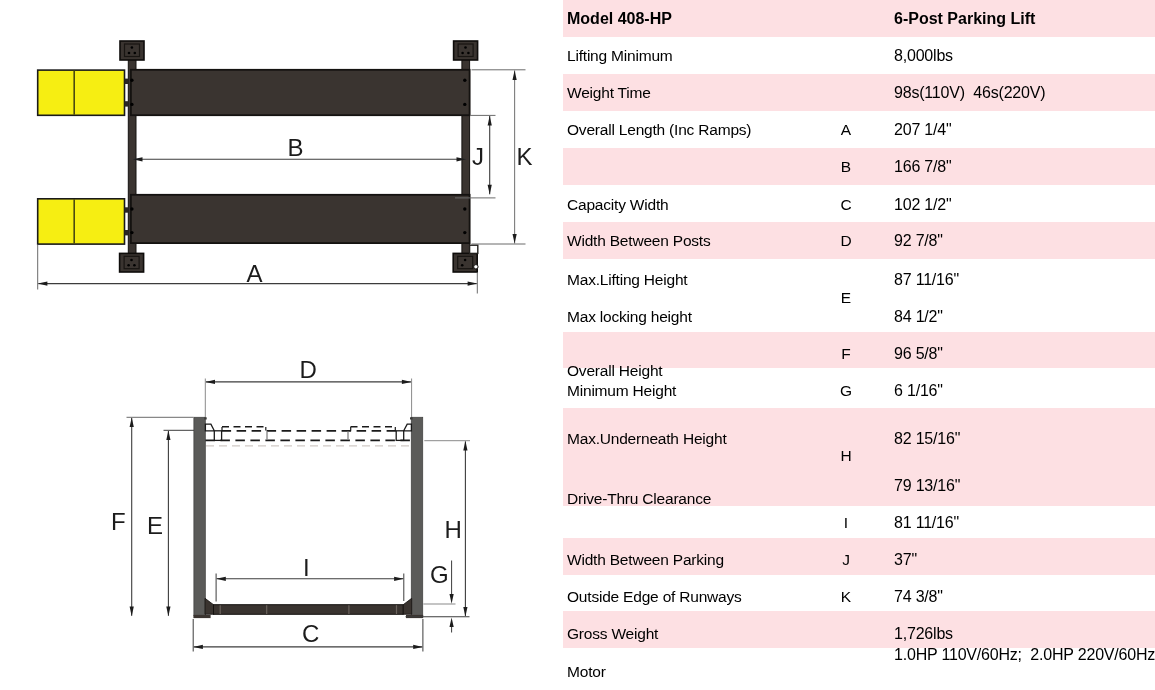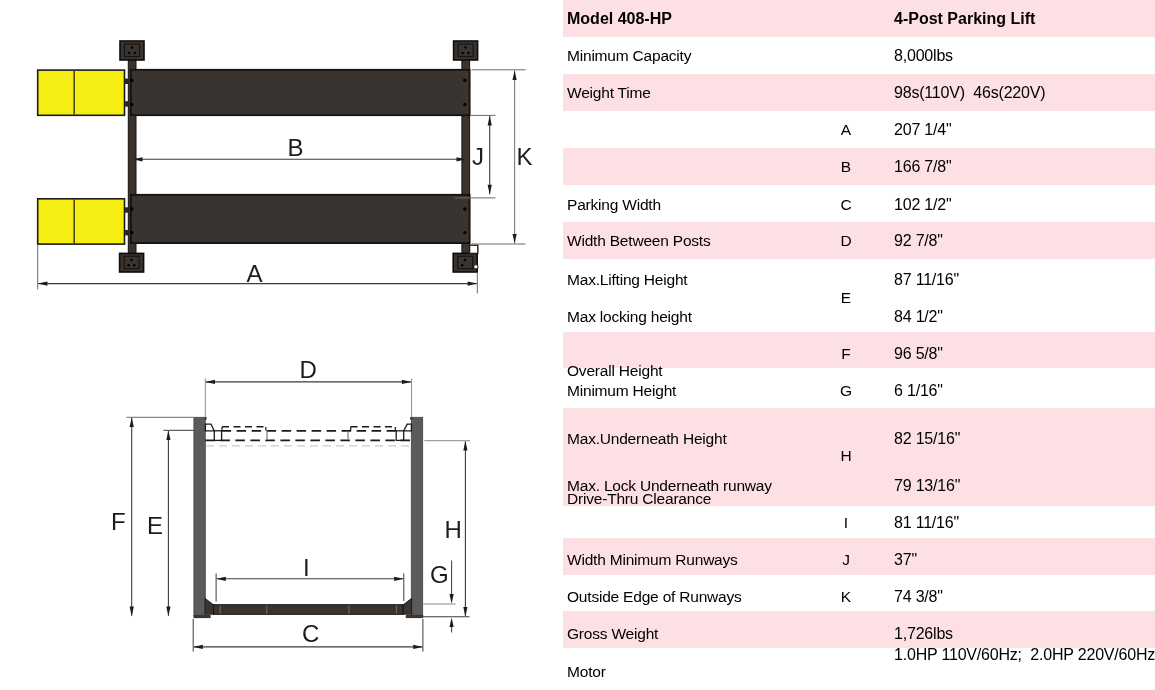--- a/index.html
+++ b/index.html
@@ -16,37 +16,38 @@
 svg text{font-family:"Liberation Sans",sans-serif;fill:#1c1c1c;}
 </style>
 </head>
 <body>
 <div id="page">
 
 <div id="tbl">
 
   <div class="row pink" style="top:0;height:36.5px"></div>
   <span class="lab b" style="top:9.5px">Model 408-HP</span>
-  <span class="val b" style="top:9.5px">4-Post Parking Lift</span>
-
-  <span class="lab" style="top:47px">Minimum Capacity</span>
+  <span class="val b" style="top:9.5px">6-Post Parking Lift</span>
+
+  <span class="lab" style="top:47px">Lifting Minimum</span>
   <span class="val" style="top:47px">8,000lbs</span>
 
   <div class="row pink" style="top:74px;height:37px"></div>
   <span class="lab" style="top:84px">Weight Time</span>
   <span class="val" style="top:84px">98s(110V)&nbsp; 46s(220V)</span>
 
+  <span class="lab" style="top:120.5px">Overall Length (Inc Ramps)</span>
   <span class="ltr" style="top:120.5px">A</span>
   <span class="val" style="top:120.5px">207 1/4"</span>
 
   <div class="row pink" style="top:148px;height:36.5px"></div>
   <span class="ltr" style="top:158px">B</span>
   <span class="val" style="top:158px">166 7/8"</span>
 
-  <span class="lab" style="top:195.5px">Parking Width</span>
+  <span class="lab" style="top:195.5px">Capacity Width</span>
   <span class="ltr" style="top:195.5px">C</span>
   <span class="val" style="top:195.5px">102 1/2"</span>
 
   <div class="row pink" style="top:221.5px;height:37.5px"></div>
   <span class="lab" style="top:232px">Width Between Posts</span>
   <span class="ltr" style="top:232px">D</span>
   <span class="val" style="top:232px">92 7/8"</span>
 
   <span class="lab" style="top:270.5px">Max.Lifting Height</span>
   <span class="val" style="top:270.5px">87 11/16"</span>
@@ -64,29 +65,28 @@
   <span class="lab" style="top:382px">Minimum Height</span>
   <span class="ltr" style="top:382px">G</span>
   <span class="val" style="top:382px">6 1/16"</span>
 
   <div class="row pink" style="top:407.5px;height:98.5px"></div>
   <span class="lab" style="top:429.5px">Max.Underneath Height</span>
   <span class="val" style="top:429.5px">82 15/16"</span>
 
   <span class="ltr" style="top:447px">H</span>
 
-  <span class="lab" style="top:476.5px">Max. Lock Underneath runway</span>
   <span class="val" style="top:476.5px">79 13/16"</span>
 
   <span class="lab" style="top:490px">Drive-Thru Clearance</span>
   <span class="ltr" style="top:513.5px">I</span>
   <span class="val" style="top:513.5px">81 11/16"</span>
 
   <div class="row pink" style="top:538px;height:37px"></div>
-  <span class="lab" style="top:550.5px">Width Minimum Runways</span>
+  <span class="lab" style="top:550.5px">Width Between Parking</span>
   <span class="ltr" style="top:550.5px">J</span>
   <span class="val" style="top:550.5px">37"</span>
 
   <span class="lab" style="top:587.5px">Outside Edge of Runways</span>
   <span class="ltr" style="top:587.5px">K</span>
   <span class="val" style="top:587.5px">74 3/8"</span>
 
   <div class="row pink" style="top:611px;height:37px"></div>
   <span class="lab" style="top:625px">Gross Weight</span>
   <span class="val" style="top:625px">1,726lbs</span>

